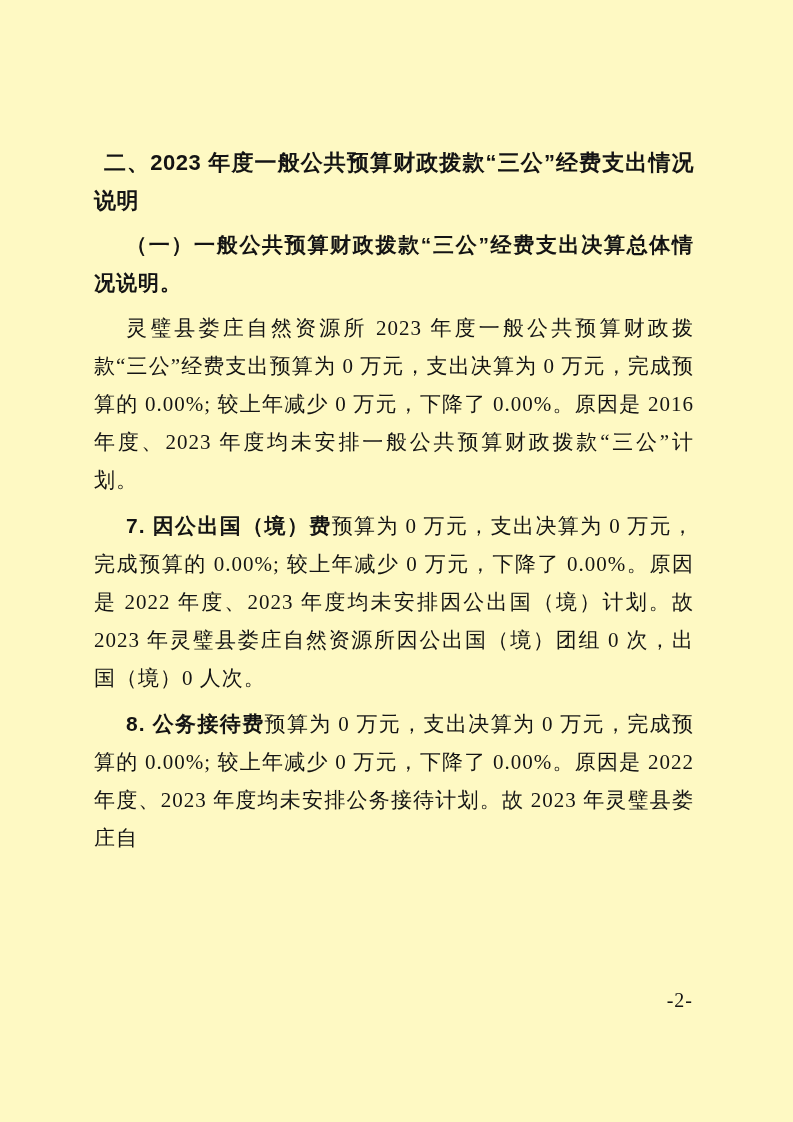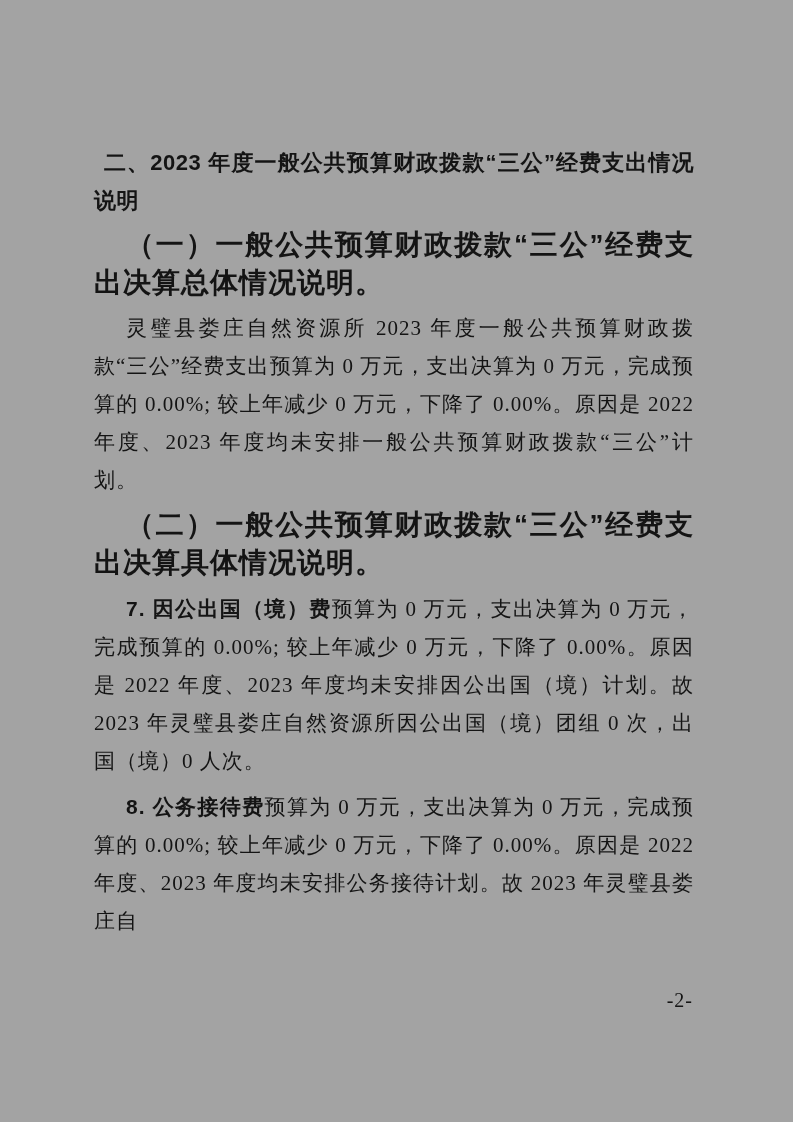--- a/index.html
+++ b/index.html
@@ -5,21 +5,21 @@
   html, body {
     margin: 0;
     padding: 0;
     background: #e8e8e8;
   }
   .page {
     position: relative;
     width: 793px;
     height: 1122px;
     margin: 0 auto;
-    background: #a3a3a3;
+    background: #fef9c3;
     color: #141414;
     overflow: hidden;
   }
   .content {
     position: absolute;
     left: 94px;
     top: 0;
     width: 600px;
     padding-top: 144px;
   }
@@ -30,21 +30,21 @@
     font-size: 22px;
     line-height: 38px;
     text-indent: 10px;
     letter-spacing: 0.5px;
     text-align: justify;
   }
   .section-heading {
     margin: 0 0 7px 0;
     font-family: "Liberation Sans", "DejaVu Sans", sans-serif;
     font-weight: bold;
-    font-size: 28px;
+    font-size: 21px;
     line-height: 38px;
     text-indent: 32px;
     letter-spacing: 1px;
     text-align: justify;
   }
   .para {
     margin: 0 0 7px 0;
     font-family: "Liberation Serif", "DejaVu Serif", serif;
     font-size: 21px;
     line-height: 38px;
@@ -73,23 +73,22 @@
 </head>
 <body>
 
 <div class="page">
   <div class="content">
 
     <h1 class="doc-title">二、2023 年度一般公共预算财政拨款“三公”经费支出情况说明</h1>
 
     <h2 class="section-heading">（一）一般公共预算财政拨款“三公”经费支出决算总体情况说明。</h2>
 
-    <p class="para">灵璧县娄庄自然资源所 2023 年度一般公共预算财政拨款“三公”经费支出预算为 0 万元，支出决算为 0 万元，完成预算的 0.00%; 较上年减少 0 万元，下降了 0.00%。原因是 2022 年度、2023 年度均未安排一般公共预算财政拨款“三公”计划。</p>
+    <p class="para">灵璧县娄庄自然资源所 2023 年度一般公共预算财政拨款“三公”经费支出预算为 0 万元，支出决算为 0 万元，完成预算的 0.00%; 较上年减少 0 万元，下降了 0.00%。原因是 2016 年度、2023 年度均未安排一般公共预算财政拨款“三公”计划。</p>
 
-    <h2 class="section-heading">（二）一般公共预算财政拨款“三公”经费支出决算具体情况说明。</h2>
 
 
     <p class="para item"><strong class="item-lead">7. 因公出国（境）费</strong><span>预算为 0 万元，支出决算为 0 万元，完成预算的 0.00%; 较上年减少 0 万元，下降了 0.00%。原因是 2022 年度、2023 年度均未安排因公出国（境）计划。故 2023 年灵璧县娄庄自然资源所因公出国（境）团组 0 次，出国（境）0 人次。</span></p>
 
     <p class="para item"><strong class="item-lead">8. 公务接待费</strong><span>预算为 0 万元，支出决算为 0 万元，完成预算的 0.00%; 较上年减少 0 万元，下降了 0.00%。原因是 2022 年度、2023 年度均未安排公务接待计划。故 2023 年灵璧县娄庄自</span></p>
 
   </div>
 
   <div class="page-number">-2-</div>
 </div>

